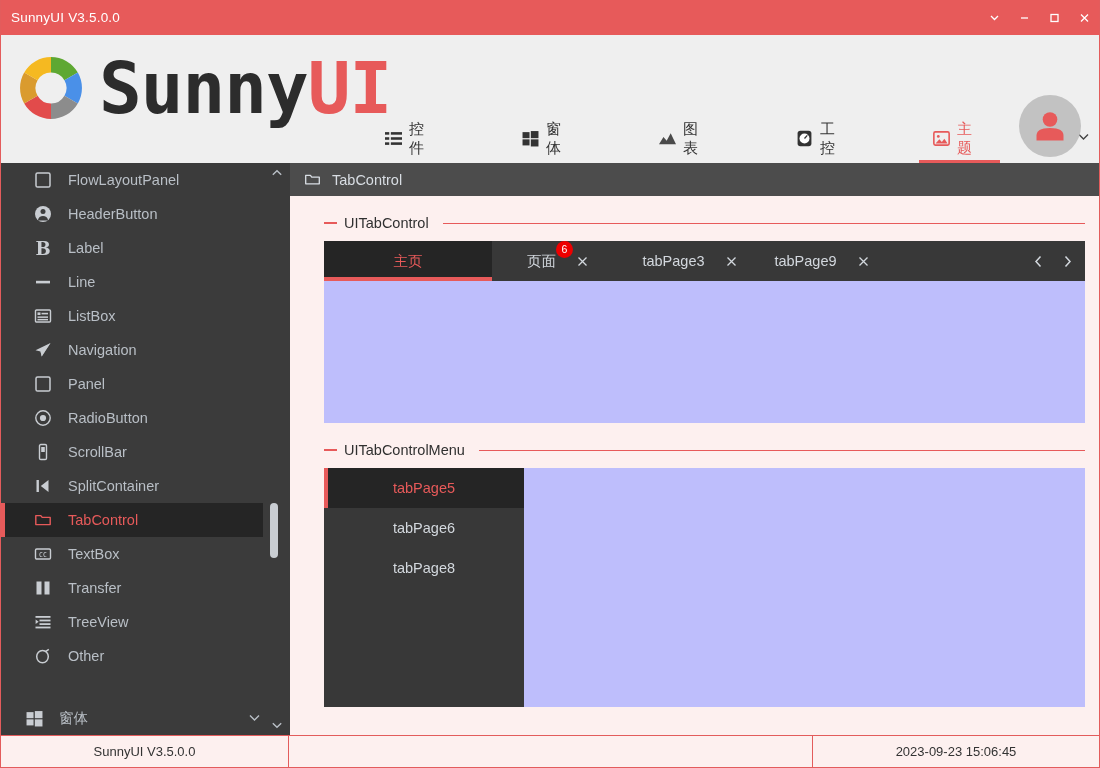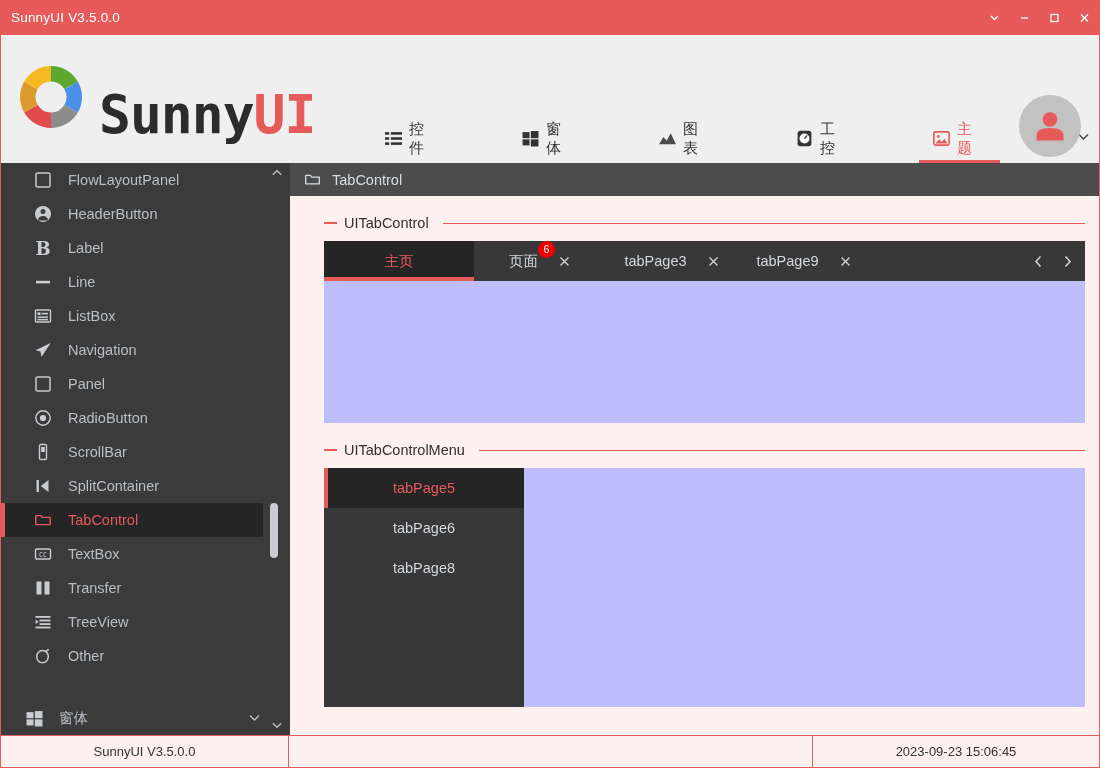--- a/index.html
+++ b/index.html
@@ -35,22 +35,22 @@
   .header {
     height:128px; background:#EFEFEF; flex:none;
     display:flex; align-items:flex-start; position:relative;
     border-left:1px solid #E35C5C; border-right:1px solid #E35C5C;
     margin:0 -1px;
   }
   .logo-wrap { display:flex; align-items:center; padding:17px 0 0 14px; }
   .logo-mark { width:72px; height:72px; position:relative; }
   .logo-text {
     font-family:"DejaVu Sans Mono","Liberation Mono",monospace;
-    font-size:53px; font-weight:700; color:#2C2C2C;
-    letter-spacing:-1px; margin-left:12px; line-height:1;margin-top:36px;
+    font-size:71px; font-weight:700; color:#2C2C2C;
+    letter-spacing:-1px; margin-left:12px; line-height:1;
   }
   .logo-text .ui { color:#E75A5A; }
 
   .nav {
     position:absolute; left:370px; bottom:0; height:46px;
     display:flex; align-items:stretch;
   }
   .nav-item {
     display:flex; align-items:center; gap:7px;
     padding:0 14px; font-size:15px; color:#333;
@@ -504,21 +504,21 @@
 
         <div class="groupbox">
           <div class="gb-head">
             <span class="gb-dash"></span>
             <span class="gb-title">UITabControl</span>
             <span class="gb-line"></span>
           </div>
 
           <div class="tabctl">
             <div class="tabstrip">
-              <div class="tab active" style="width:150px">
+              <div class="tab active" style="width:168px">
                 <span class="tlabel">主页</span>
               </div>
               <div class="tab" style="width:132px">
                 <span class="tlabel">页面<span class="badge">6</span></span>
                 <span class="tclose">
                   <svg width="13" height="13" viewBox="0 0 13 13">
                       <path d="M2.5 2.5l8 8M10.5 2.5l-8 8" stroke="currentColor" stroke-width="1.3"></path>
                     </svg>
                 </span>
               </div>

